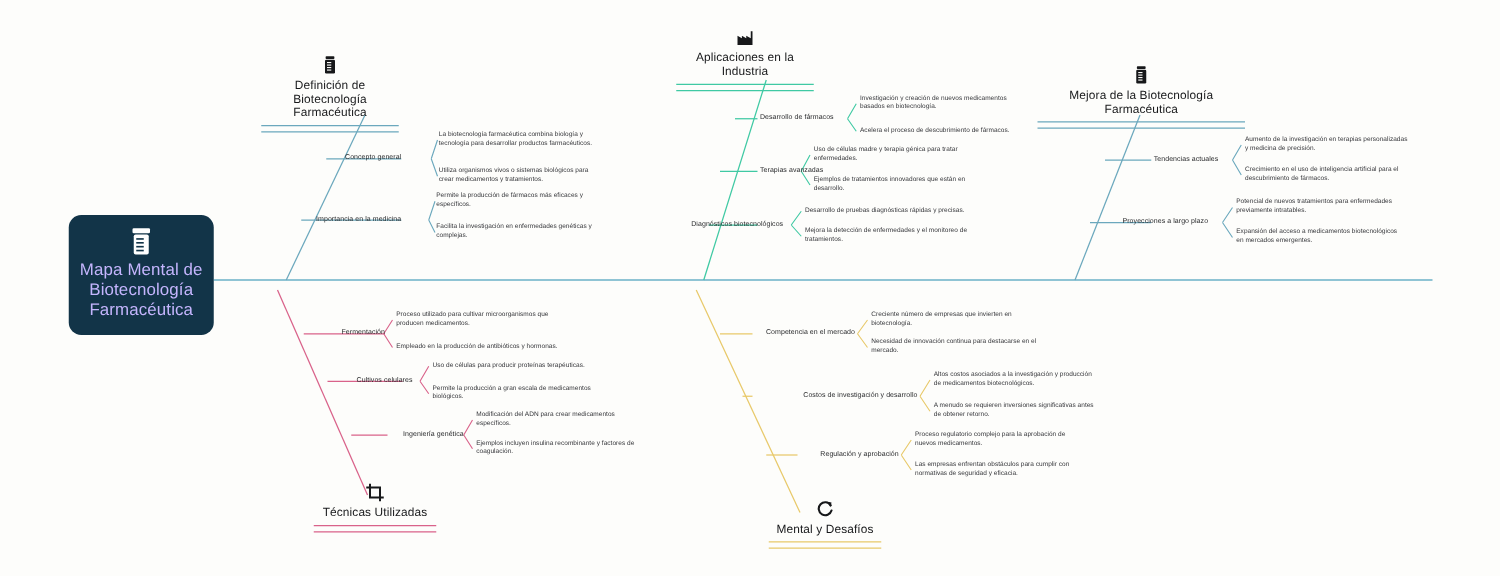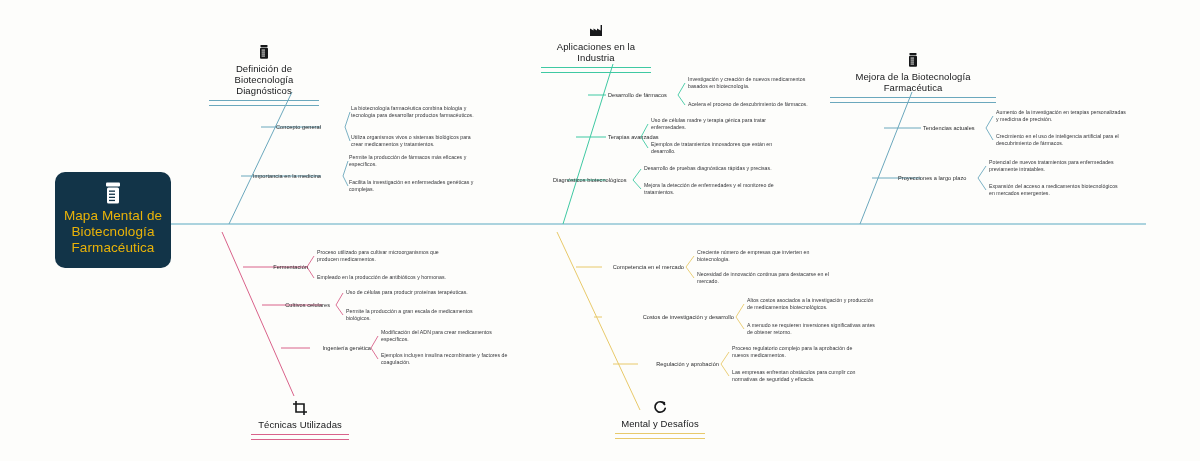--- a/index.html
+++ b/index.html
@@ -39,21 +39,21 @@
     box-sizing: border-box;
     padding: 6px 8px 8px;
   }
   .root-icon {
     width: 18px;
     height: 22px;
     margin-bottom: 4px;
     display: block;
   }
   .root-label {
-    color: #eab308;
+    color: #c4b5fd;
     font-size: 13.5px;
     line-height: 16px;
     text-align: center;
     font-weight: 400;
     letter-spacing: .1px;
   }
   .branch-head {
     position: absolute;
     display: flex;
     flex-direction: column;
@@ -166,21 +166,21 @@
   <div class="branch-head" style="left:209px; top:44px; width:110px;">
     <svg class="branch-icon" viewBox="0 0 16 16" xmlns="http://www.w3.org/2000/svg">
       <rect x="4.5" y="1" width="7" height="2.2" rx=".6" fill="#17181a"></rect>
       <rect x="4" y="3.8" width="8" height="11" rx="1" fill="#17181a"></rect>
       <rect x="5.6" y="5.6" width="3.4" height=".9" fill="#fdfdfb"></rect>
       <rect x="5.6" y="7.6" width="3.4" height=".9" fill="#fdfdfb"></rect>
       <rect x="5.6" y="9.6" width="3.4" height=".9" fill="#fdfdfb"></rect>
       <rect x="5.6" y="11.6" width="3.4" height=".9" fill="#fdfdfb"></rect>
     </svg>
     <div class="branch-title">Definición de Biotecnología
-Diagnósticos</div>
+Farmacéutica</div>
     <div class="branch-rule" style="border-color:#6ba8bd;"></div>
   </div>
 
   <div class="node2 r" style="left:321px; top:127px;">Concepto general</div>
   <div class="leaf" style="left:351px; top:112px; width:140px; white-space:pre-line;">La biotecnología farmacéutica combina biología y
 tecnología para desarrollar productos farmacéuticos.</div>
   <div class="leaf" style="left:351px; top:141px; width:140px; white-space:pre-line;">Utiliza organismos vivos o sistemas biológicos para
 crear medicamentos y tratamientos.</div>
 
   <div class="node2 r" style="left:321px; top:176px;">Importancia en la medicina</div>
@@ -231,21 +231,21 @@
 y medicina de precisión.</div>
   <div class="leaf" style="left:996px; top:140px; width:150px; white-space:pre-line;">Crecimiento en el uso de inteligencia artificial para el
 descubrimiento de fármacos.</div>
 
   <div class="node2 l" style="left:898px; top:178px;">Proyecciones a largo plazo</div>
   <div class="leaf" style="left:989px; top:166px; width:150px; white-space:pre-line;">Potencial de nuevos tratamientos para enfermedades
 previamente intratables.</div>
   <div class="leaf" style="left:989px; top:190px; width:150px; white-space:pre-line;">Expansión del acceso a medicamentos biotecnológicos
 en mercados emergentes.</div>
 
-  <div class="branch-head" style="left:251px; top:400px; width:98px;">
+  <div class="branch-head" style="left:251px; top:386px; width:98px;">
     <svg class="branch-icon" viewBox="0 0 16 16" xmlns="http://www.w3.org/2000/svg">
       <path d="M4 1 L4 12 L15 12" stroke="#17181a" stroke-width="1.6" fill="none"></path>
       <path d="M1 4 L12 4 L12 15" stroke="#17181a" stroke-width="1.6" fill="none"></path>
     </svg>
     <div class="branch-title">Técnicas Utilizadas</div>
     <div class="branch-rule" style="border-color:#d9628a;"></div>
   </div>
 
   <div class="node2 r" style="left:308px; top:267px;">Fermentación</div>
   <div class="leaf" style="left:317px; top:256px; width:145px; white-space:pre-line;">Proceso utilizado para cultivar microorganismos que

